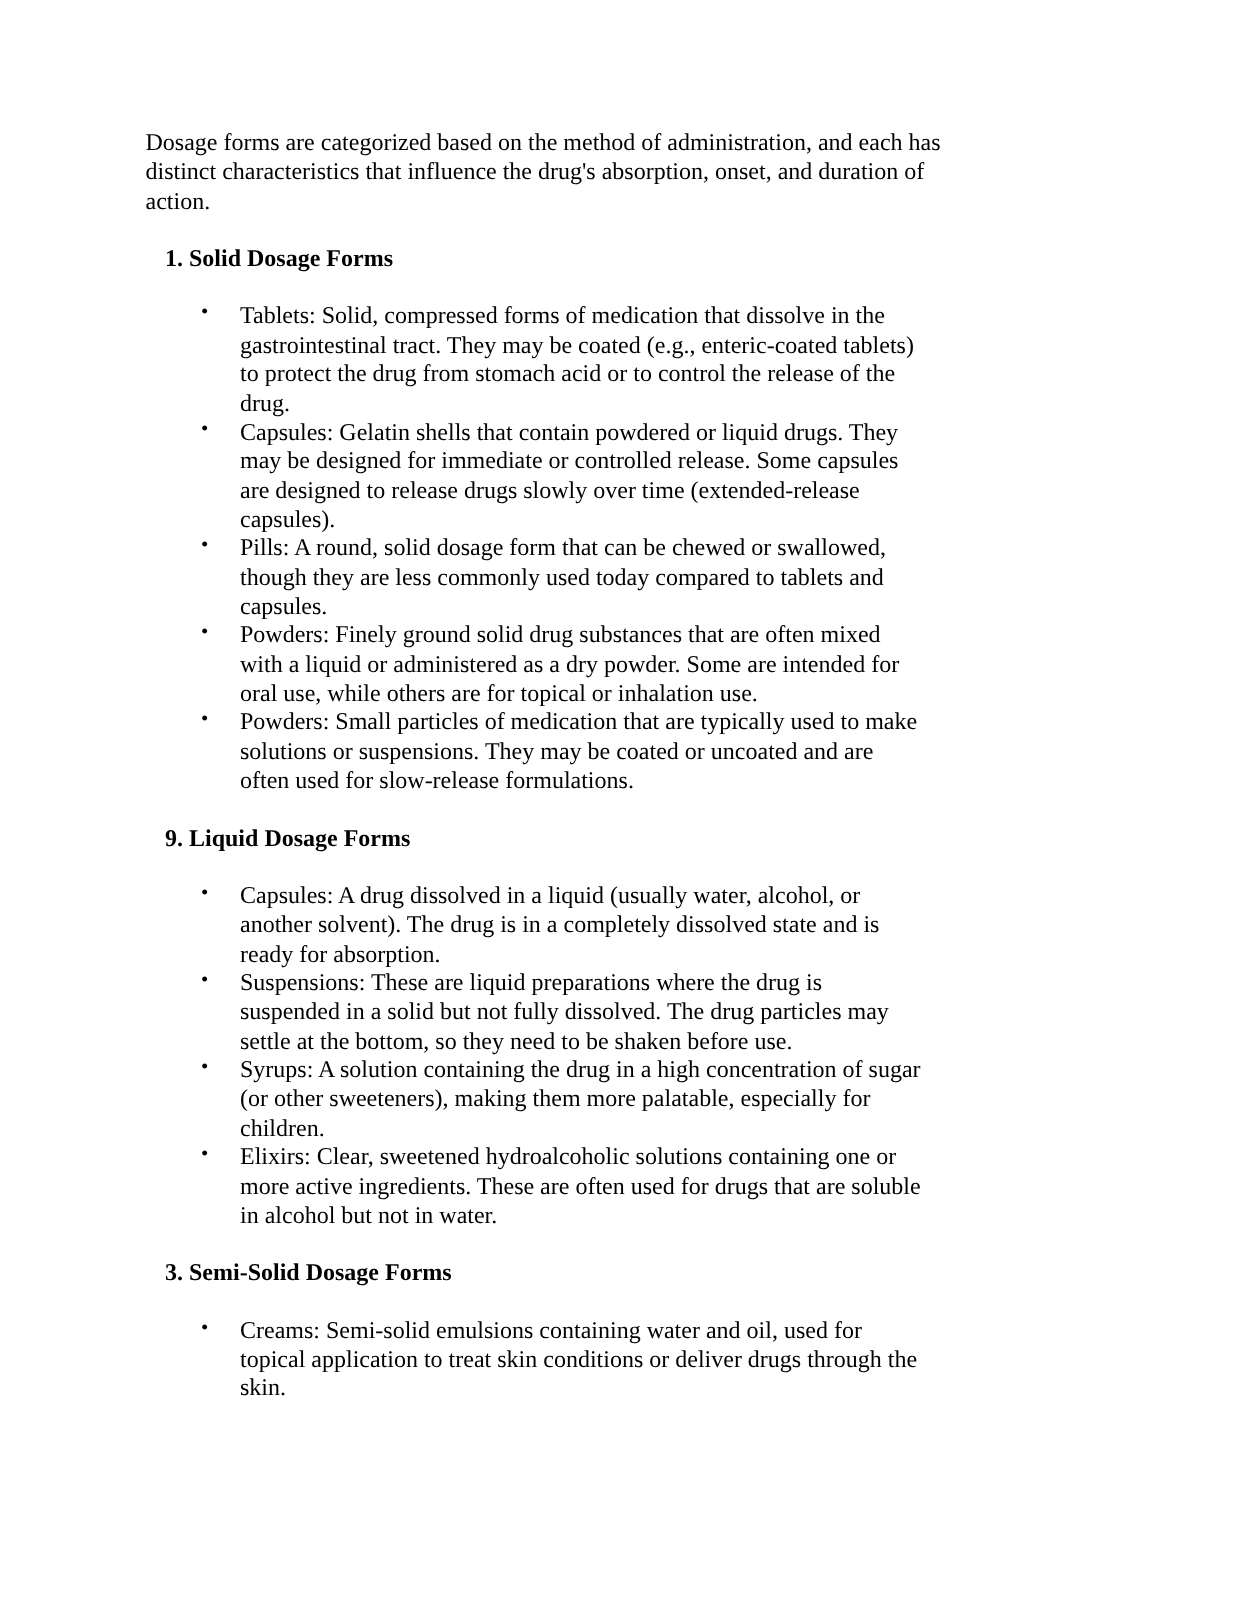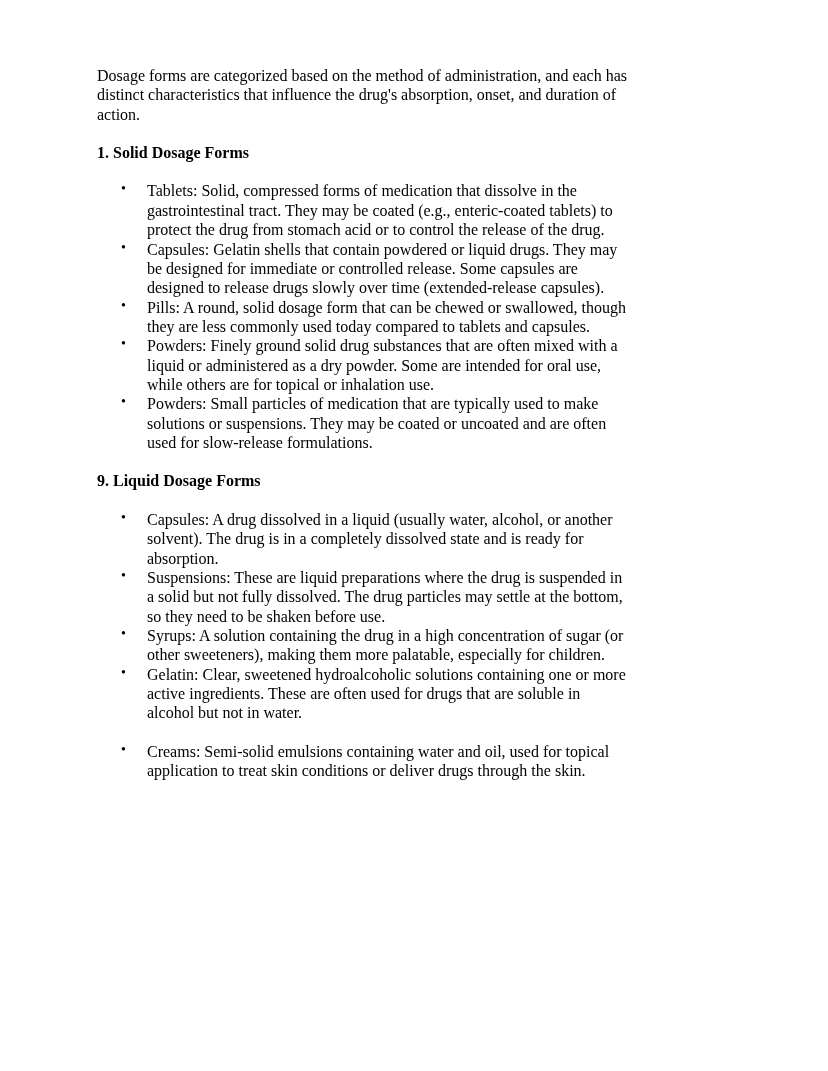--- a/index.html
+++ b/index.html
@@ -5,21 +5,21 @@
   * { box-sizing: border-box; }
   html, body {
     margin: 0;
     padding: 0;
     background: #ffffff;
   }
   .page {
     width: 728px;
     height: 1071px;
     background: #ffffff;
-    padding: 66px 97px 40px 97px;
+    padding: 86px 97px 40px 97px;
     font-family: "Liberation Serif", "DejaVu Serif", serif;
     font-size: 16px;
     line-height: 1.21;
     color: #000000;
     overflow: hidden;
   }
   .para {
     margin: 0 0 19px 0;
   }
   .heading {
@@ -38,21 +38,21 @@
   }
   ul.bullets li .bullet-marker {
     position: absolute;
     left: -26px;
     top: 0;
     font-size: 14px;
   }
   .term {
     font-weight: normal;
   }
-  section { margin: 0; }
+  section { margin: 13px; }
 </style>
 </head>
 <body>
 
 <div class="page">
 
   <p class="para">Dosage forms are categorized based on the method of administration, and each has distinct characteristics that influence the drug's absorption, onset, and duration of action.</p>
 
   <section>
     <h2 class="heading">1. Solid Dosage Forms</h2>
@@ -64,23 +64,24 @@
       <li><span class="bullet-marker">•</span><span class="term">Powders</span><span>: Small particles of medication that are typically used to make solutions or suspensions. They may be coated or uncoated and are often used for slow-release formulations.</span></li>
     </ul>
   </section>
 
   <section>
     <h2 class="heading">9. Liquid Dosage Forms</h2>
     <ul class="bullets">
       <li><span class="bullet-marker">•</span><span class="term">Capsules</span><span>: A drug dissolved in a liquid (usually water, alcohol, or another solvent). The drug is in a completely dissolved state and is ready for absorption.</span></li>
       <li><span class="bullet-marker">•</span><span class="term">Suspensions</span><span>: These are liquid preparations where the drug is suspended in a solid but not fully dissolved. The drug particles may settle at the bottom, so they need to be shaken before use.</span></li>
       <li><span class="bullet-marker">•</span><span class="term">Syrups</span><span>: A solution containing the drug in a high concentration of sugar (or other sweeteners), making them more palatable, especially for children.</span></li>
-      <li><span class="bullet-marker">•</span><span class="term">Gelatin</span><span>: Clear, sweetened hydroalcoholic solutions containing one or more active ingredients. These are often used for drugs that are soluble in alcohol but not in water.</span></li>
+      <li><span class="bullet-marker">•</span><span class="term">Elixirs</span><span>: Clear, sweetened hydroalcoholic solutions containing one or more active ingredients. These are often used for drugs that are soluble in alcohol but not in water.</span></li>
     </ul>
   </section>
 
   <section>
+    <h2 class="heading">3. Semi-Solid Dosage Forms</h2>
     <ul class="bullets">
       <li><span class="bullet-marker">•</span><span class="term">Creams</span><span>: Semi-solid emulsions containing water and oil, used for topical application to treat skin conditions or deliver drugs through the skin.</span></li>
     </ul>
   </section>
 
 </div>
 
 </body></html>

